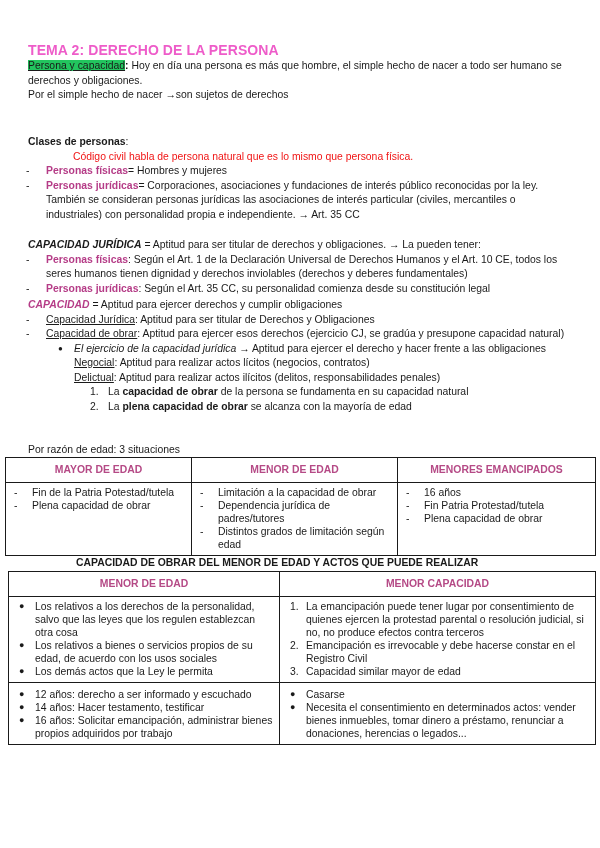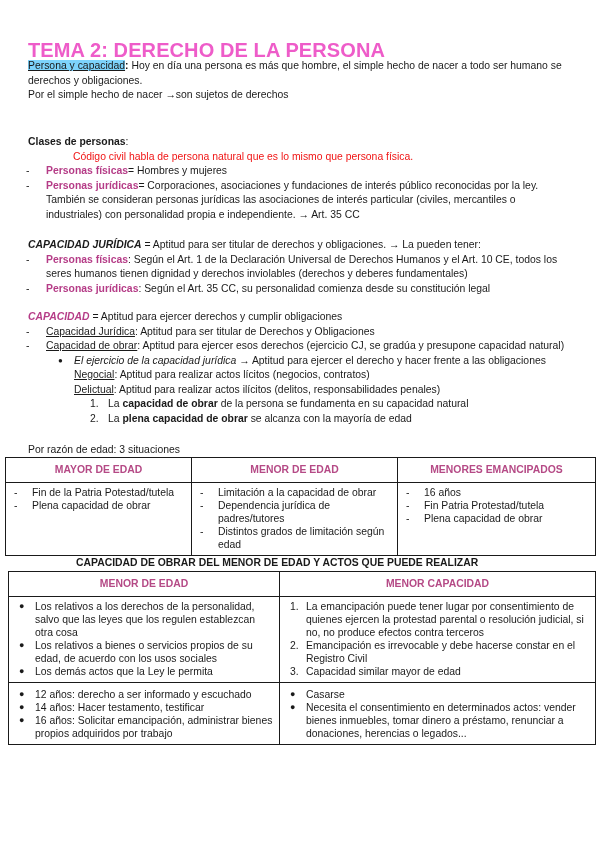--- a/index.html
+++ b/index.html
@@ -4,26 +4,26 @@
 <style>
   html, body { margin:0; padding:0; background:#ffffff; }
   body {
     width:600px; height:848px; position:relative; overflow:hidden;
     font-family: "Liberation Sans", sans-serif; color:#1a1a1a;
     font-size:10.4px; line-height:14.5px;
   }
   .page { position:absolute; left:0; top:0; width:600px; height:848px; }
   .title {
     position:absolute; left:28px; top:42px;
-    font-size:20px; font-weight:bold; color:#ee5cc9; letter-spacing:0.1px;
+    font-size:14px; font-weight:bold; color:#ee5cc9; letter-spacing:0.1px;
     line-height:16px;
   }
   .block { position:absolute; left:28px; width:570px; }
   .p { margin:0; white-space:nowrap; }
-  .hl { background:#7dd3fc; text-decoration:underline; }
+  .hl { background:#22c55e; text-decoration:underline; }
   .pink { color:#b53c87; font-weight:bold; }
   .red { color:#f01414; }
   .mag-it { color:#b53c87; font-weight:bold; font-style:italic; }
   .u { text-decoration:underline; }
   .dash-item { position:relative; padding-left:18px; }
   .dash-item .dash { position:absolute; left:-2px; top:0; }
   .th-pink { color:#b54a86; font-weight:bold; text-align:center; }
   table { border-collapse:collapse; position:absolute; }
   td { border:1px solid #1a1a1a; vertical-align:top; padding:0; font-size:10.4px; line-height:13px; }
   .cell-list { margin:0; padding:3px 4px 4px 6px; list-style:none; }
@@ -67,21 +67,21 @@
       <span class="dash">-</span>
       <p class="p"><span class="pink">Personas físicas</span><span>: Según el Art. 1 de la Declaración Universal de Derechos Humanos y el Art. 10 CE, todos los</span></p>
       <p class="p">seres humanos tienen dignidad y derechos inviolables (derechos y deberes fundamentales)</p>
     </div>
     <div class="dash-item">
       <span class="dash">-</span>
       <p class="p"><span class="pink">Personas jurídicas</span><span>: Según el Art. 35 CC, su personalidad comienza desde su constitución legal</span></p>
     </div>
   </div>
 
-  <div class="block" style="top:310px;">
+  <div class="block" style="top:298px;">
     <p class="p"><span class="mag-it">CAPACIDAD</span><span> = Aptitud para ejercer derechos y cumplir obligaciones</span></p>
     <div class="dash-item">
       <span class="dash">-</span>
       <p class="p"><span class="u">Capacidad Jurídica</span><span>: Aptitud para ser titular de Derechos y Obligaciones</span></p>
     </div>
     <div class="dash-item">
       <span class="dash">-</span>
       <p class="p"><span class="u">Capacidad de obrar</span><span>: Aptitud para ejercer esos derechos (ejercicio CJ, se gradúa y presupone capacidad natural)</span></p>
     </div>
     <div style="position:relative; padding-left:46px;">

